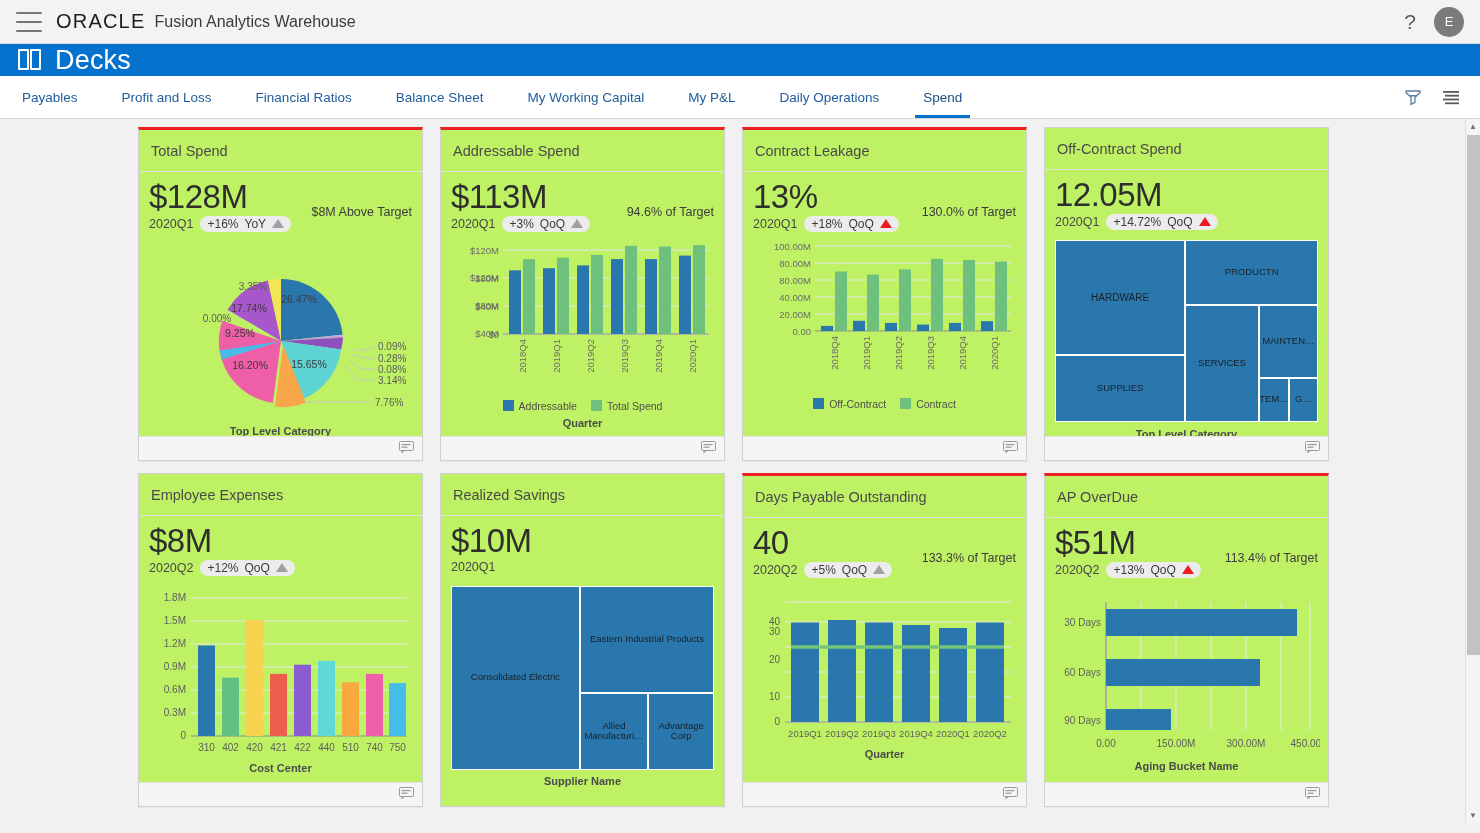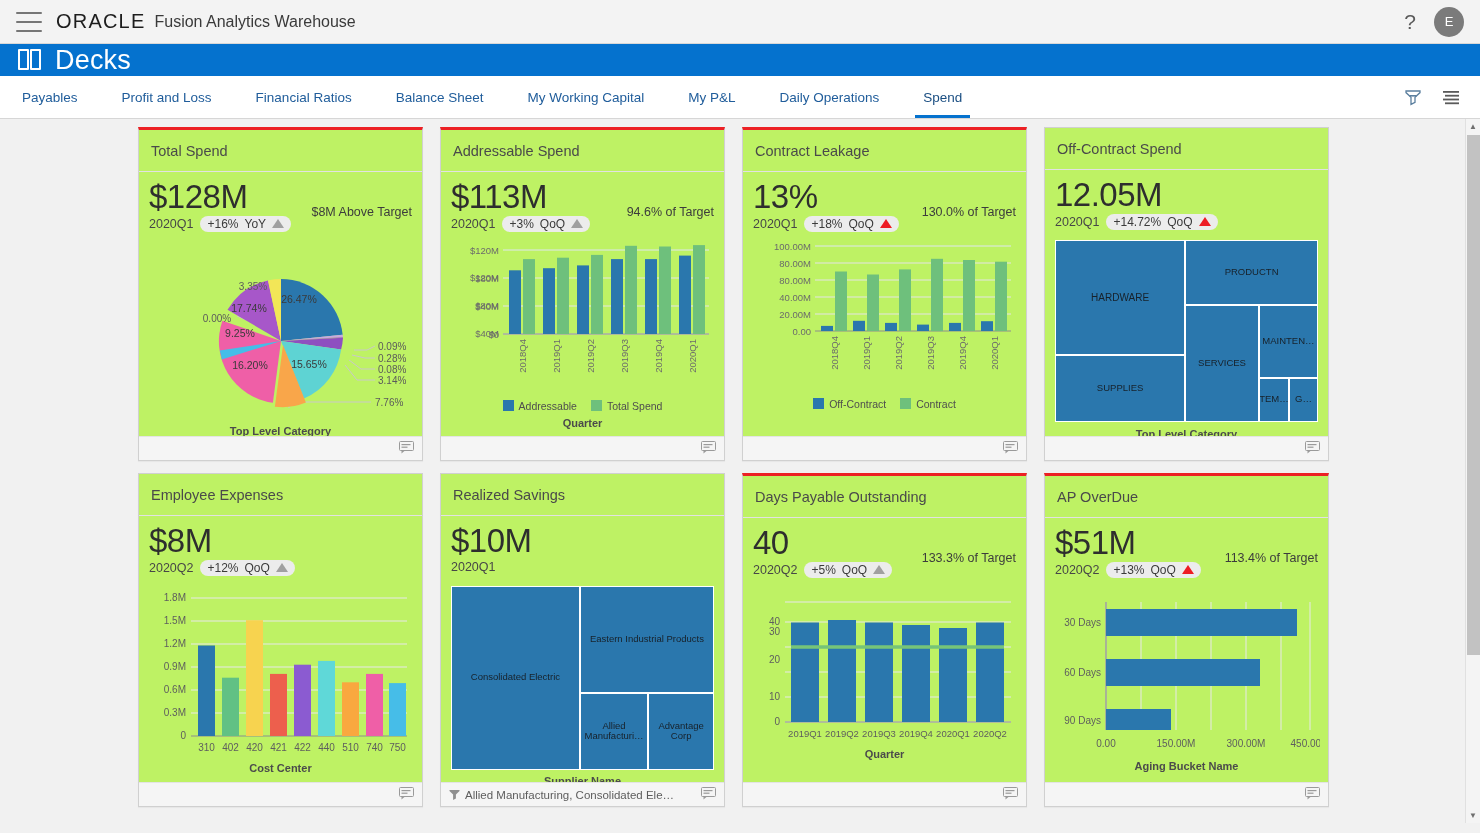--- a/index.html
+++ b/index.html
@@ -594,36 +594,20 @@
           </div>
         </div>
         <div class="chart-area treemap" style="height:184px;margin-top:12px;">
           <div class="tm-cell" style="left:0%;top:0%;width:49%;height:100%;">Consolidated Electric</div>
           <div class="tm-cell" style="left:49%;top:0%;width:51%;height:58.5%;">Eastern Industrial Products</div>
           <div class="tm-cell" style="left:49%;top:58.5%;width:26%;height:41.5%;">Allied Manufacturi…</div>
           <div class="tm-cell" style="left:75%;top:58.5%;width:25%;height:41.5%;">Advantage Corp</div>
         </div>
         <div class="axis-label" style="margin-top:5px;">Supplier Name</div>
       </div>
-      <div class="card-footer">
-        <span style="display:flex;">
-          <svg width="11" height="12" viewBox="0 0 11 12">
-              <path d="M0.5 1 h10 v1 l-3.6 3.4 v4 l-2.8 1.5 v-5.5 l-3.6 -3.4 z" fill="#8f8f8f"></path>
-            </svg>
-        </span>
-        <span class="footer-filter-text">Allied Manufacturing, Consolidated Ele…</span>
-        <span class="comment-icon">
-          <svg width="15" height="13" viewBox="0 0 15 13">
-              <rect x="0.5" y="0.5" width="14" height="9" rx="1" fill="none" stroke="#9a9a9a"></rect>
-              <rect x="2.5" y="3" width="9" height="1.2" fill="#9a9a9a"></rect>
-              <rect x="2.5" y="5.6" width="6" height="1.2" fill="#9a9a9a"></rect>
-              <path d="M2.5 9.5 L2.5 12.5 L6 9.5 Z" fill="#9a9a9a"></path>
-            </svg>
-        </span>
-      </div>
     </div>
 
     <div class="card alert">
       <div class="card-header">
         <span class="card-title">Days Payable Outstanding</span>
       </div>
       <div class="card-body">
         <div class="kpi-row">
           <div class="kpi-main">
             <div class="kpi-value">40</div>

